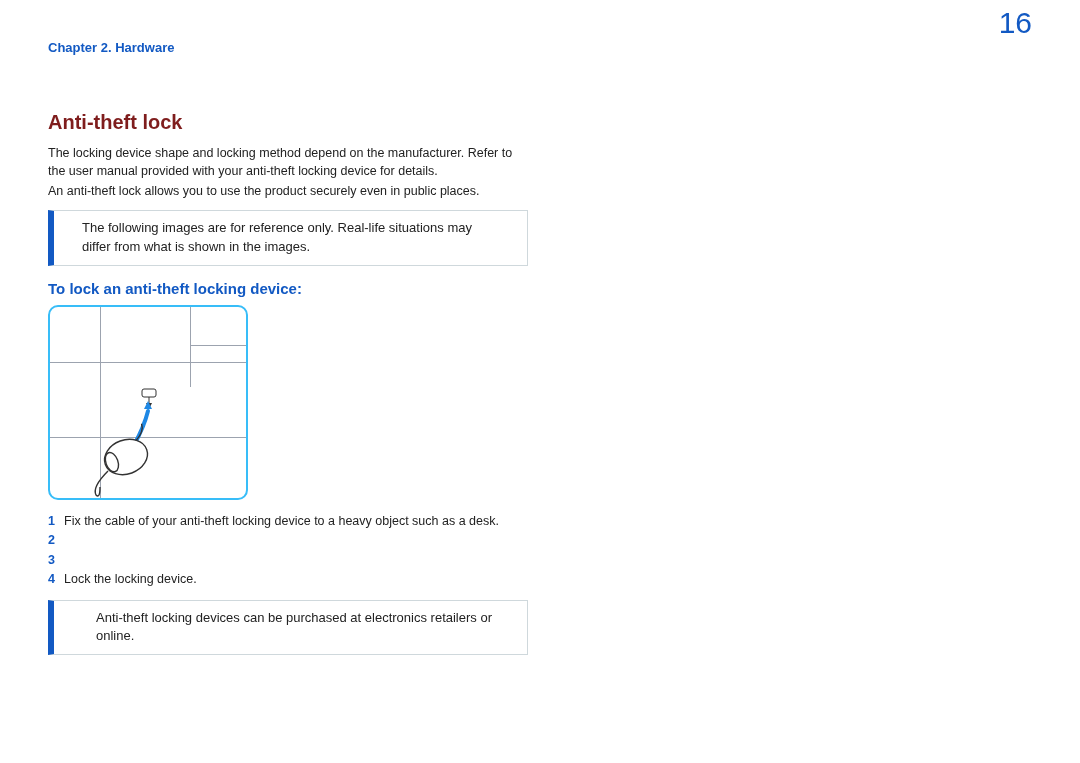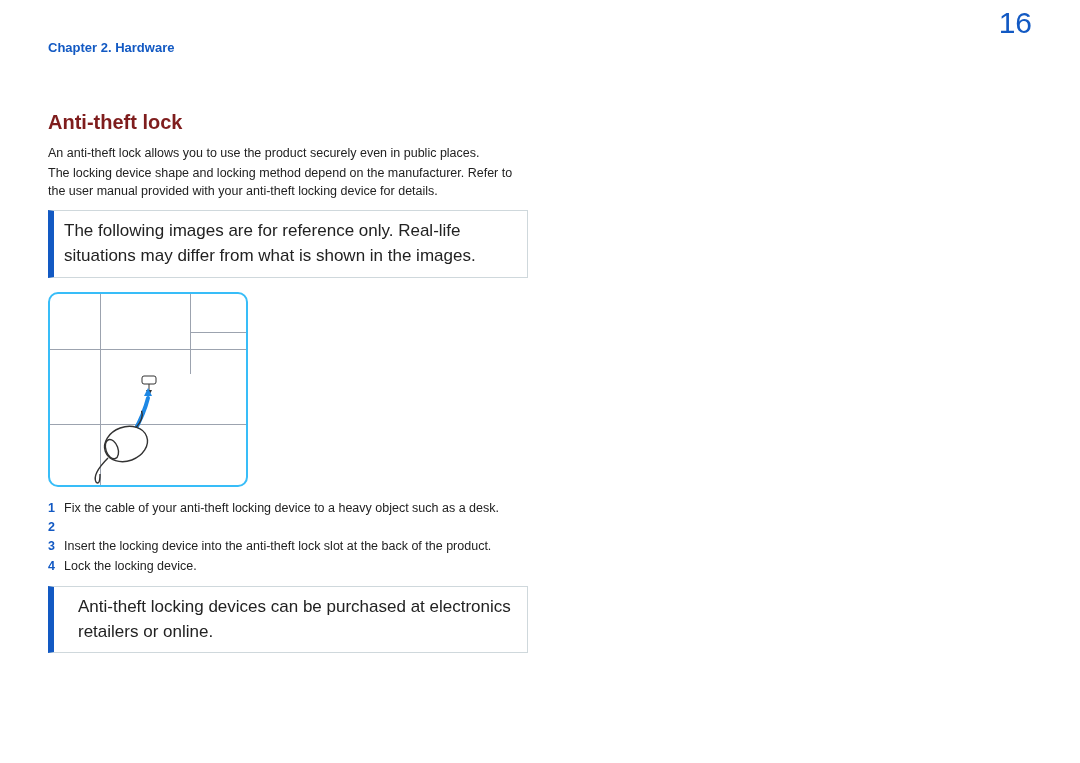--- a/index.html
+++ b/index.html
@@ -4,21 +4,21 @@
 <style>
   * { box-sizing: border-box; margin: 0; padding: 0; }
   html, body { width: 1080px; height: 763px; background: #fff; font-family: Arial, Helvetica, sans-serif; color: #222; }
   .page { position: relative; width: 1080px; height: 681px; padding: 40px 48px 40px 48px; }
   .header-row { display: flex; justify-content: space-between; align-items: baseline; }
   .chapter { color: #1259c3; font-size: 13px; font-weight: 600; }
   .page-num { color: #1259c3; font-size: 30px; font-weight: 400; position: absolute; top: 6px; right: 48px; }
   .content { width: 480px; margin-top: 56px; }
   .title { color: #7f1d1d; font-size: 20px; font-weight: 700; margin-bottom: 10px; }
   .para { font-size: 12.5px; line-height: 1.45; margin-bottom: 2px; }
-  .note { border: 1px solid #cfd8dc; border-left: 6px solid #1259c3; padding: 8px 10px; font-size: 17px; line-height: 1.45; margin-top: 10px; margin-bottom: 14px; }
+  .note { border: 1px solid #cfd8dc; border-left: 6px solid #1259c3; padding: 8px 28px; font-size: 13px; line-height: 1.45; margin-top: 10px; margin-bottom: 14px; }
   .subheading { color: #1259c3; font-size: 15px; font-weight: 600; margin-top: 8px; margin-bottom: 8px; }
   .figure { width: 200px; height: 195px; border: 2px solid #38bdf8; border-radius: 10px; background: #fff; position: relative; overflow: hidden; }
   .figure .vline1 { position: absolute; left: 50px; top: 0; bottom: 0; width: 1px; background: #9ca3af; }
   .figure .vline2 { position: absolute; left: 140px; top: 0; bottom: 58%; width: 1px; background: #9ca3af; }
   .figure .hline1 { position: absolute; left: 0; right: 0; top: 55px; height: 1px; background: #9ca3af; }
   .figure .hmid  { position: absolute; left: 140px; right:0; top: 38px; height: 1px; background: #9ca3af; }
   .figure .hline2 { position: absolute; left: 0; right: 0; top: 130px; height: 1px; background: #9ca3af; }
   .figure svg { position: absolute; left: 36px; top: 80px; }
   .steps { margin-top: 12px; }
   .step { display: flex; font-size: 12.5px; line-height: 1.55; }
@@ -35,25 +35,26 @@
 
   <div class="header-row">
     <div class="chapter">Chapter 2. Hardware</div>
   </div>
   <div class="page-num">16</div>
 
   <div class="content">
 
     <div class="title">Anti-theft lock</div>
 
+    <div class="para">The locking device shape and locking method depend on the manufacturer. Refer to the user manual provided with your anti-theft locking device for details.</div>
     <div class="para">An anti-theft lock allows you to use the product securely even in public places.</div>
-    <div class="para">The locking device shape and locking method depend on the manufacturer. Refer to the user manual provided with your anti-theft locking device for details.</div>
 
     <div class="note">The following images are for reference only. Real-life situations may differ from what is shown in the images.</div>
 
+    <div class="subheading">To lock an anti-theft locking device:</div>
 
     <div class="figure">
       <div class="vline1"></div>
       <div class="vline2"></div>
       <div class="hline1"></div>
       <div class="hmid"></div>
       <div class="hline2"></div>
       <svg width="100" height="110" viewBox="0 0 100 110">
 
         <rect x="56" y="2" width="14" height="8" rx="2" fill="#fff" stroke="#333" stroke-width="1"></rect>
@@ -76,21 +77,20 @@
     <div class="steps">
       <div class="step">
         <span class="num">1</span>
         <span>Fix the cable of your anti-theft locking device to a heavy object such as a desk.</span>
       </div>
       <div class="step">
         <span class="num">2</span>
       </div>
       <div class="step">
         <span class="num">3</span>
-        <span>Insert the locking device into the anti-theft lock slot at the back of the product.</span>
       </div>
       <div class="step">
         <span class="num">4</span>
         <span>Lock the locking device.</span>
       </div>
     </div>
 
     <div class="note">
       <div class="sub">Anti-theft locking devices can be purchased at electronics retailers or online.</div>
     </div>

